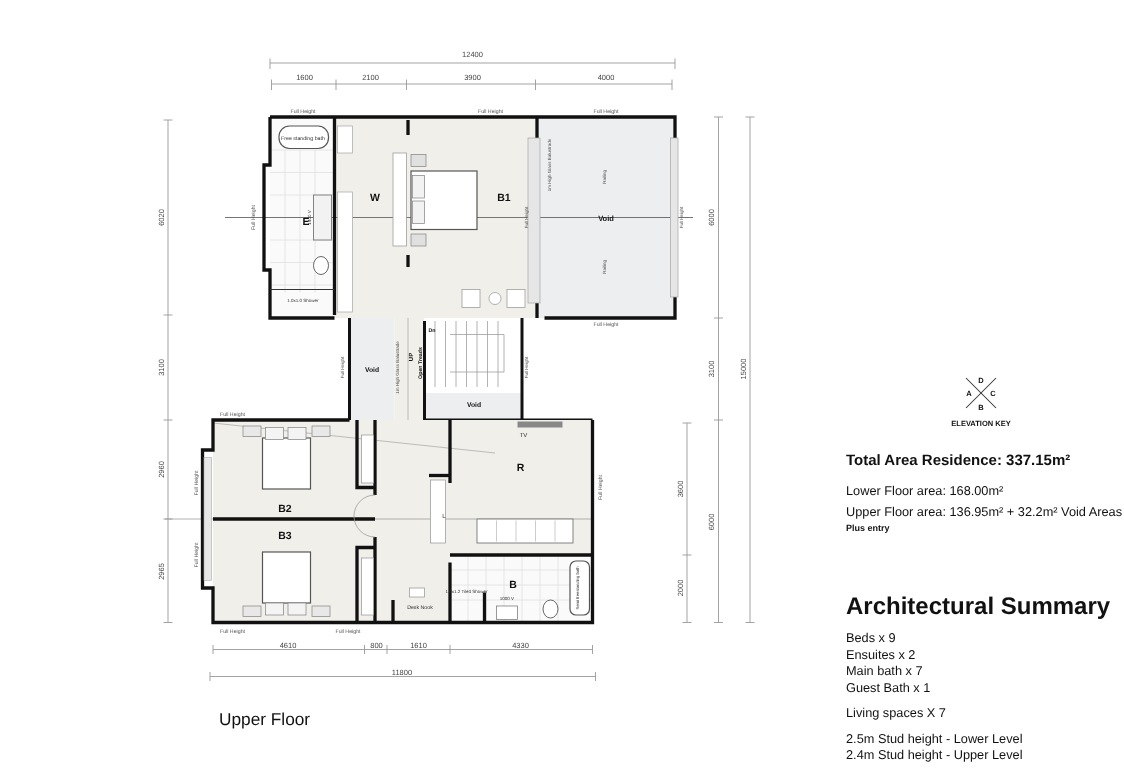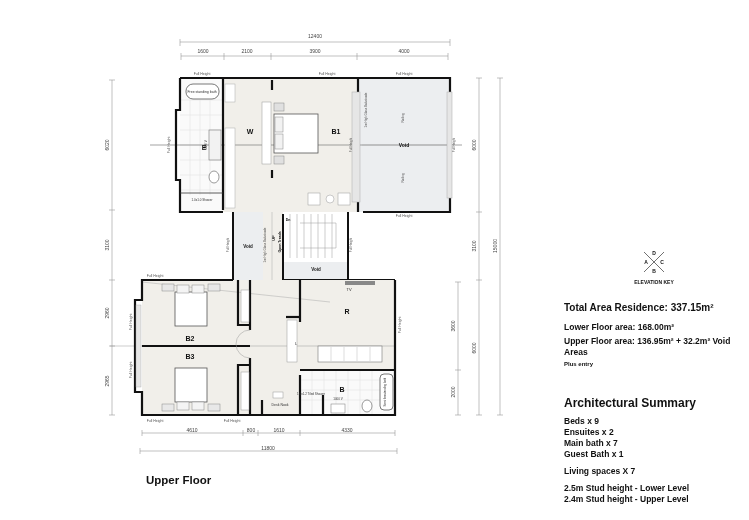--- a/index.html
+++ b/index.html
@@ -1,22 +1,22 @@
 <!DOCTYPE html>
 <html><head>
 <meta charset="utf-8">
 <style>
   html, body { margin:0; padding:0; background:#ffffff; }
   body { width:749px; height:520px; position:relative; overflow:hidden; font-family:"Liberation Sans", sans-serif; color:#111; }
   .abs { position:absolute; }
   svg text { font-family:"Liberation Sans", sans-serif; }
   .panel-title { font-weight:bold; font-size:10px; }
-  .panel-line { font-weight:bold; font-size:8.5px; line-height:11px; }
+  .panel-line { font-weight:normal; font-size:8.5px; line-height:11px; }
   .panel-small { font-weight:bold; font-size:6px; }
-  .floor-title { font-weight:bold; font-size:11.5px; }
+  .floor-title { font-weight:normal; font-size:11.5px; }
 </style>
 </head>
 <body>
 
 <svg class="abs" style="left:0;top:0" width="749" height="520" viewBox="0 0 749 520">
 
   <g stroke="#999" stroke-width="0.6" fill="none">
     <line x1="180" y1="42" x2="450" y2="42"></line>
     <line x1="180" y1="39" x2="180" y2="46"></line>
       <line x1="450" y1="39" x2="450" y2="46"></line>
@@ -277,21 +277,21 @@
 
 <div class="abs" style="left:564px;top:302px;width:185px;">
   <div class="panel-title">Total Area Residence: 337.15m²</div>
   <div style="height:9px"></div>
   <div class="panel-line">Lower Floor area: 168.00m²</div>
   <div class="panel-line" style="margin-top:3px">Upper Floor area:  136.95m² + 32.2m² Void Areas</div>
   <div class="panel-small" style="margin-top:3px">Plus entry</div>
 </div>
 
 <div class="abs" style="left:564px;top:396px;width:185px;">
-  <div class="panel-title" style="font-size:12px">Architectural Summary</div>
+  <div class="panel-title" style="font-size:16px">Architectural Summary</div>
   <div style="height:6px"></div>
   <div class="panel-line">Beds x 9</div>
   <div class="panel-line">Ensuites x 2</div>
   <div class="panel-line">Main bath x 7</div>
   <div class="panel-line">Guest Bath x 1</div>
   <div style="height:6px"></div>
   <div class="panel-line">Living spaces X 7</div>
   <div style="height:6px"></div>
   <div class="panel-line">2.5m Stud height - Lower Level</div>
   <div class="panel-line">2.4m Stud height - Upper Level</div>

